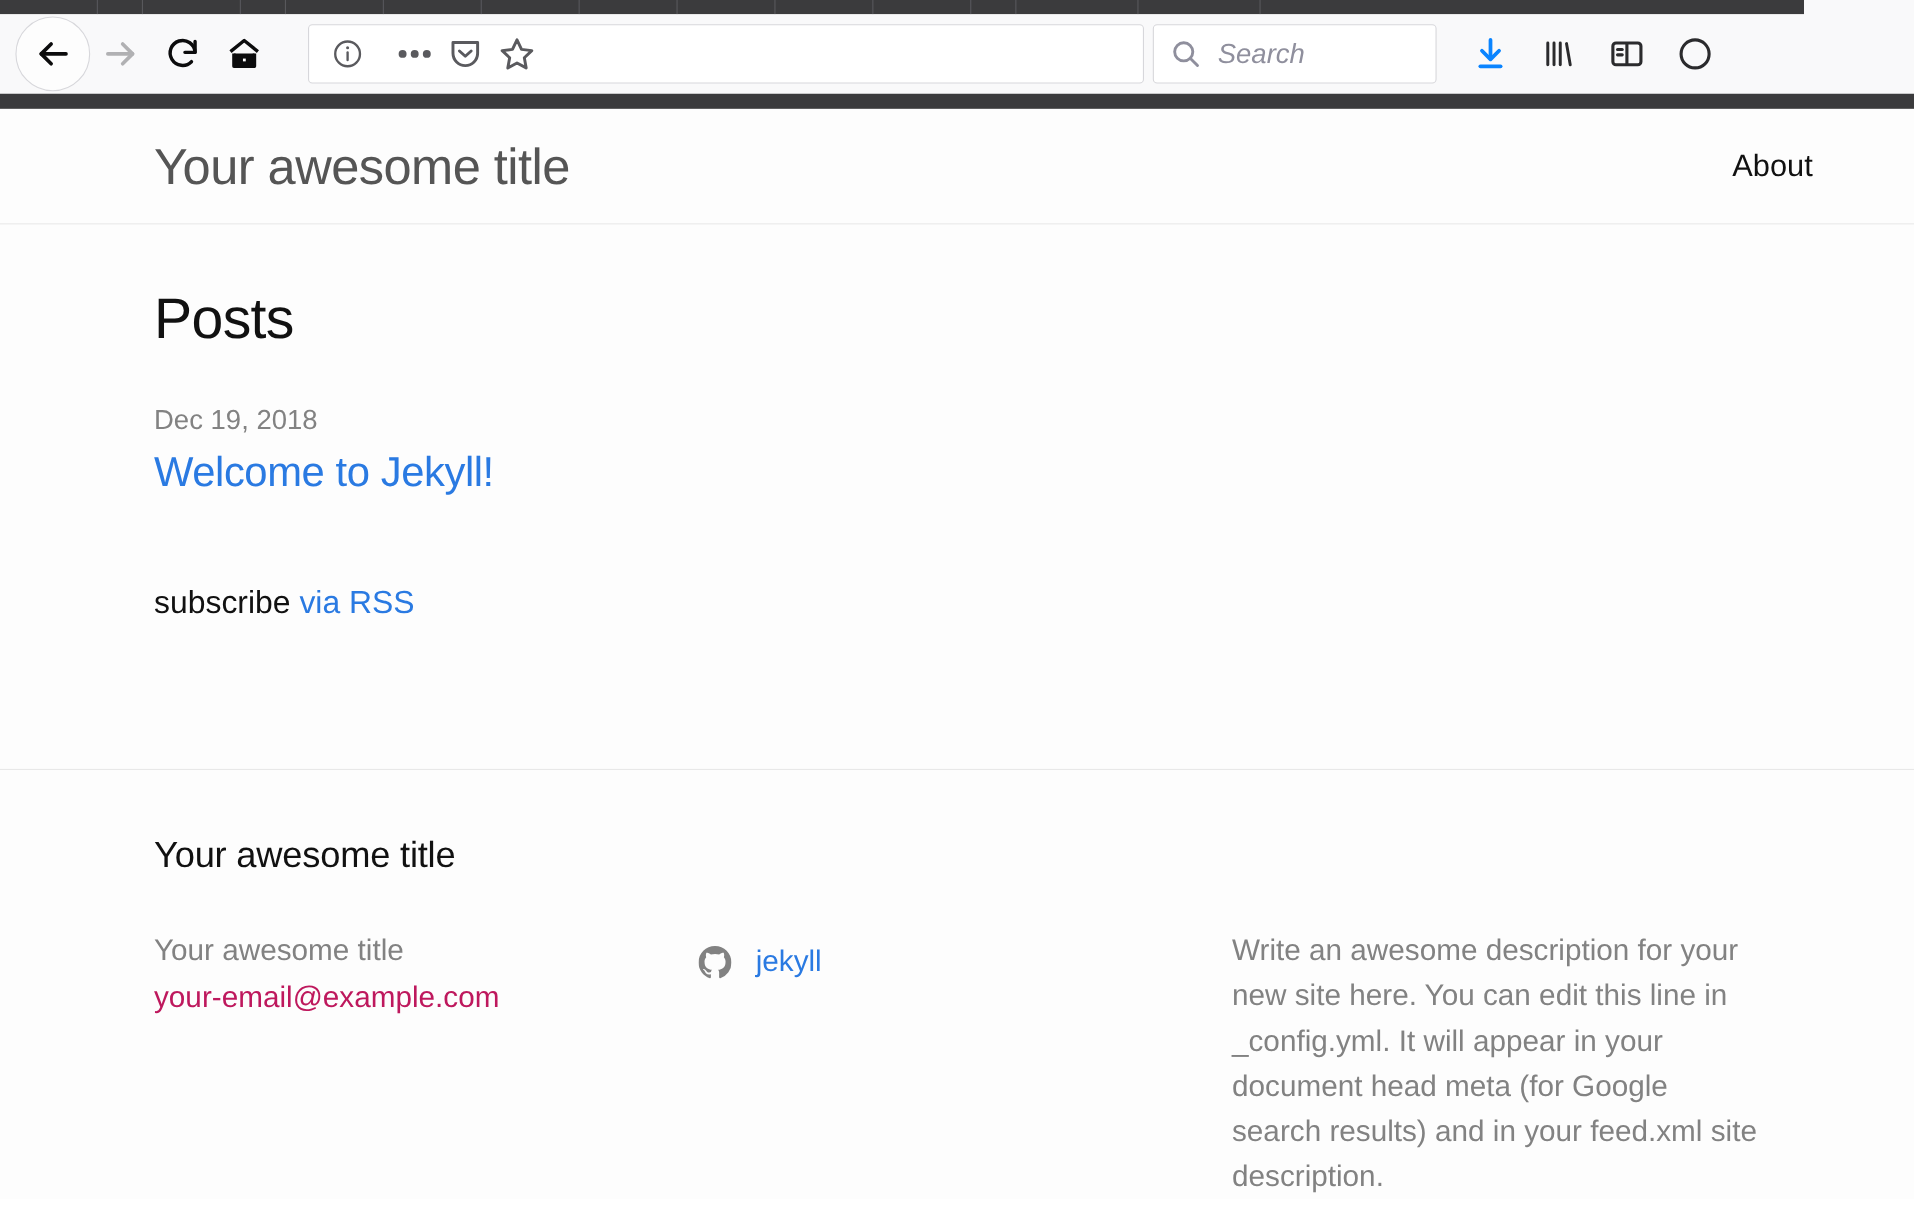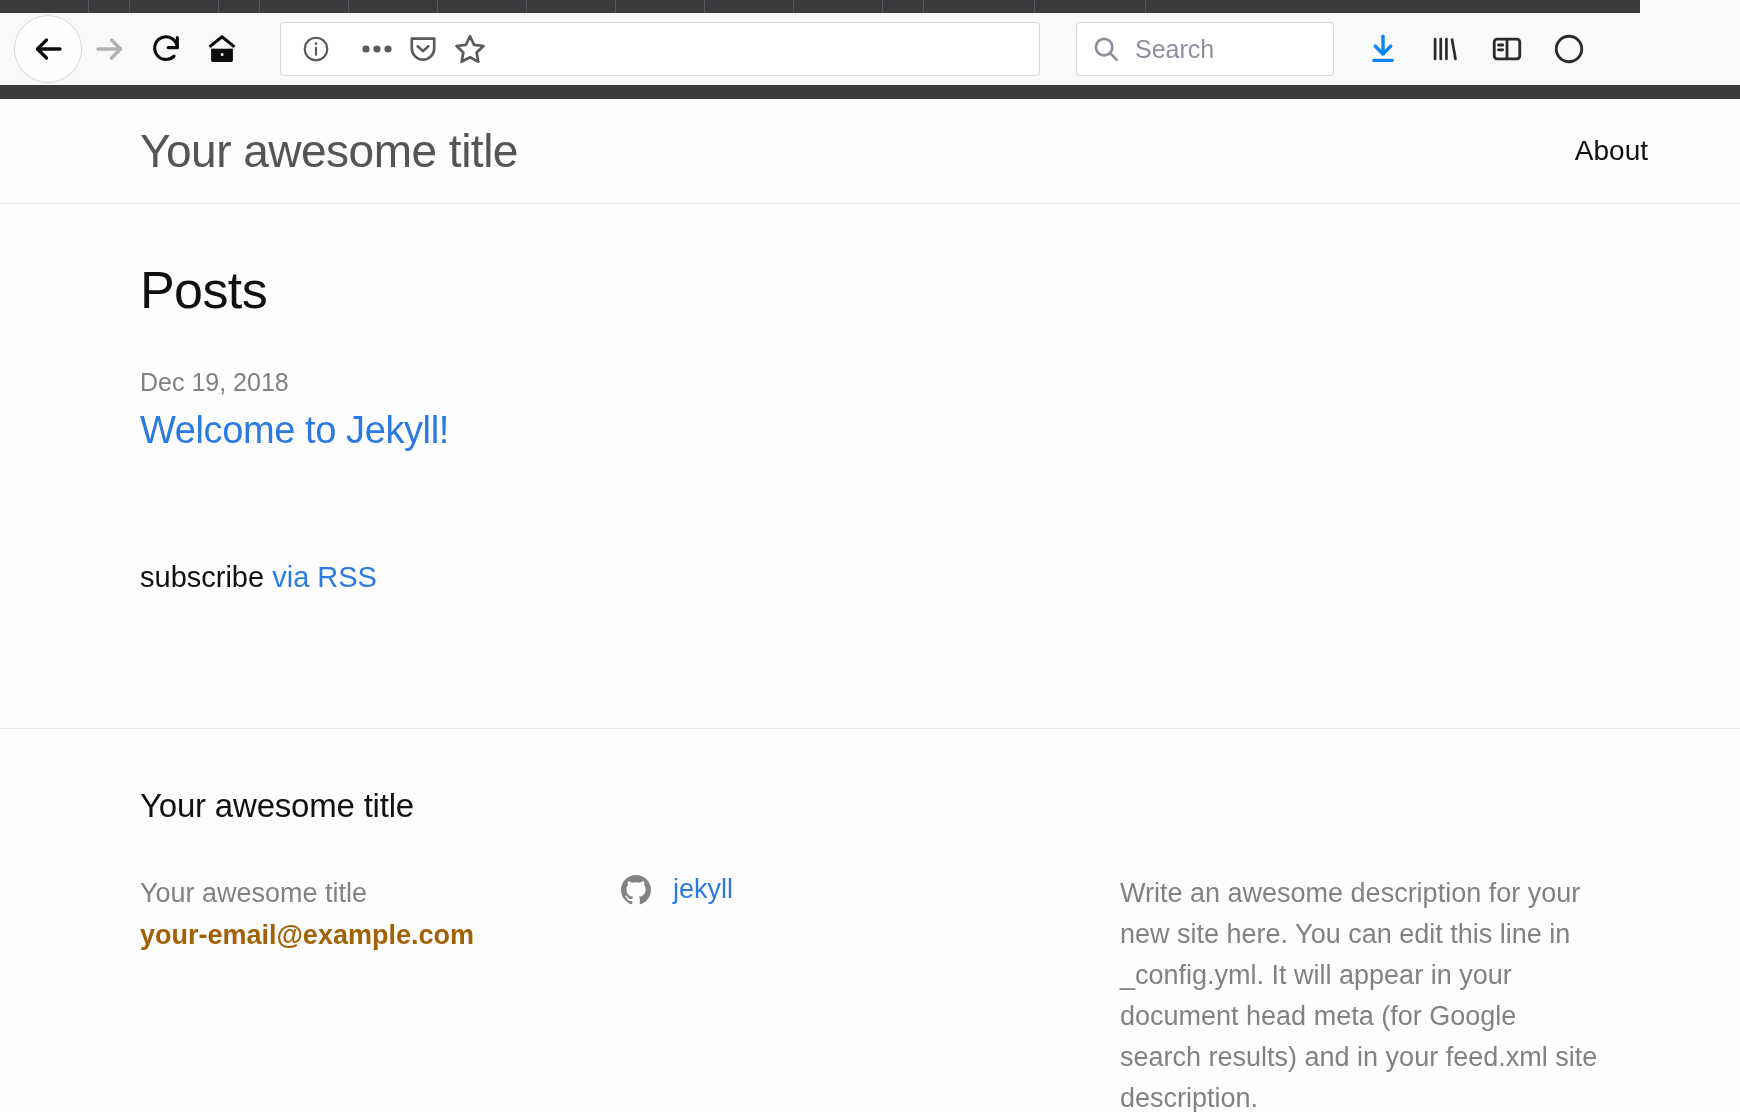--- a/index.html
+++ b/index.html
@@ -80,27 +80,28 @@
     white-space: nowrap;
     overflow: hidden;
   }
   #url-text .port { color: #737373; }
   .urlbar-action { margin-left: 14px; flex: 0 0 auto; display: flex; align-items: center; }
 
   #searchbar {
     flex: 0 0 auto;
     width: 258px;
     height: 54px;
-    margin-left: 36px;
+    margin-left: 8px;
     background: #ffffff;
     border: 1px solid #d7d7db;
     border-radius: 4px;
     display: flex;
     align-items: center;
     padding: 0 14px;
+    font-style: italic;
   }
   #search-placeholder {
     font-size: 25px;
     color: #8f8f9d;
     margin-left: 14px;
     white-space: nowrap;
   }
 
   #toolbar-right {
     display: flex;
@@ -168,21 +169,21 @@
     margin-top: 28px;
   }
   .post-link {
     font-size: 38px;
     color: #2a7ae2;
     text-decoration: none;
     letter-spacing: -0.4px;
     display: inline-block;
   }
   #subscribe-line {
-    margin-top: 109px;
+    margin-top: 80px;
     font-size: 29px;
     color: #111111;
   }
   #rss-link {
     color: #2a7ae2;
     text-decoration: none;
   }
 
   #site-footer {
     border-top: 1px solid #e8e8e8;
@@ -203,23 +204,23 @@
   #footer-col-1 { width: 480px; flex: 0 0 auto; }
   #footer-col-2 { width: 500px; flex: 0 0 auto; }
   #footer-col-3 { flex: 1 1 auto; max-width: 480px; }
 
   .contact-list { list-style: none; margin: 0; padding: 0; }
   .contact-list li {
     font-size: 27px;
     color: #828282;
     line-height: 1.55;
   }
-  .contact-list a { color: #a16207; text-decoration: none; font-weight: bold; }
-
-  .social-list { list-style: none; margin: 1px; padding: 0; }
+  .contact-list a { color: #be185d; text-decoration: none; }
+
+  .social-list { list-style: none; margin: 15px; padding: 0; }
   .social-list li {
     display: flex;
     align-items: center;
     margin-bottom: 16px;
   }
   .social-icon {
     width: 30px; height: 30px;
     flex: 0 0 auto;
     margin-right: 22px;
     display: flex; align-items: center; justify-content: center;

